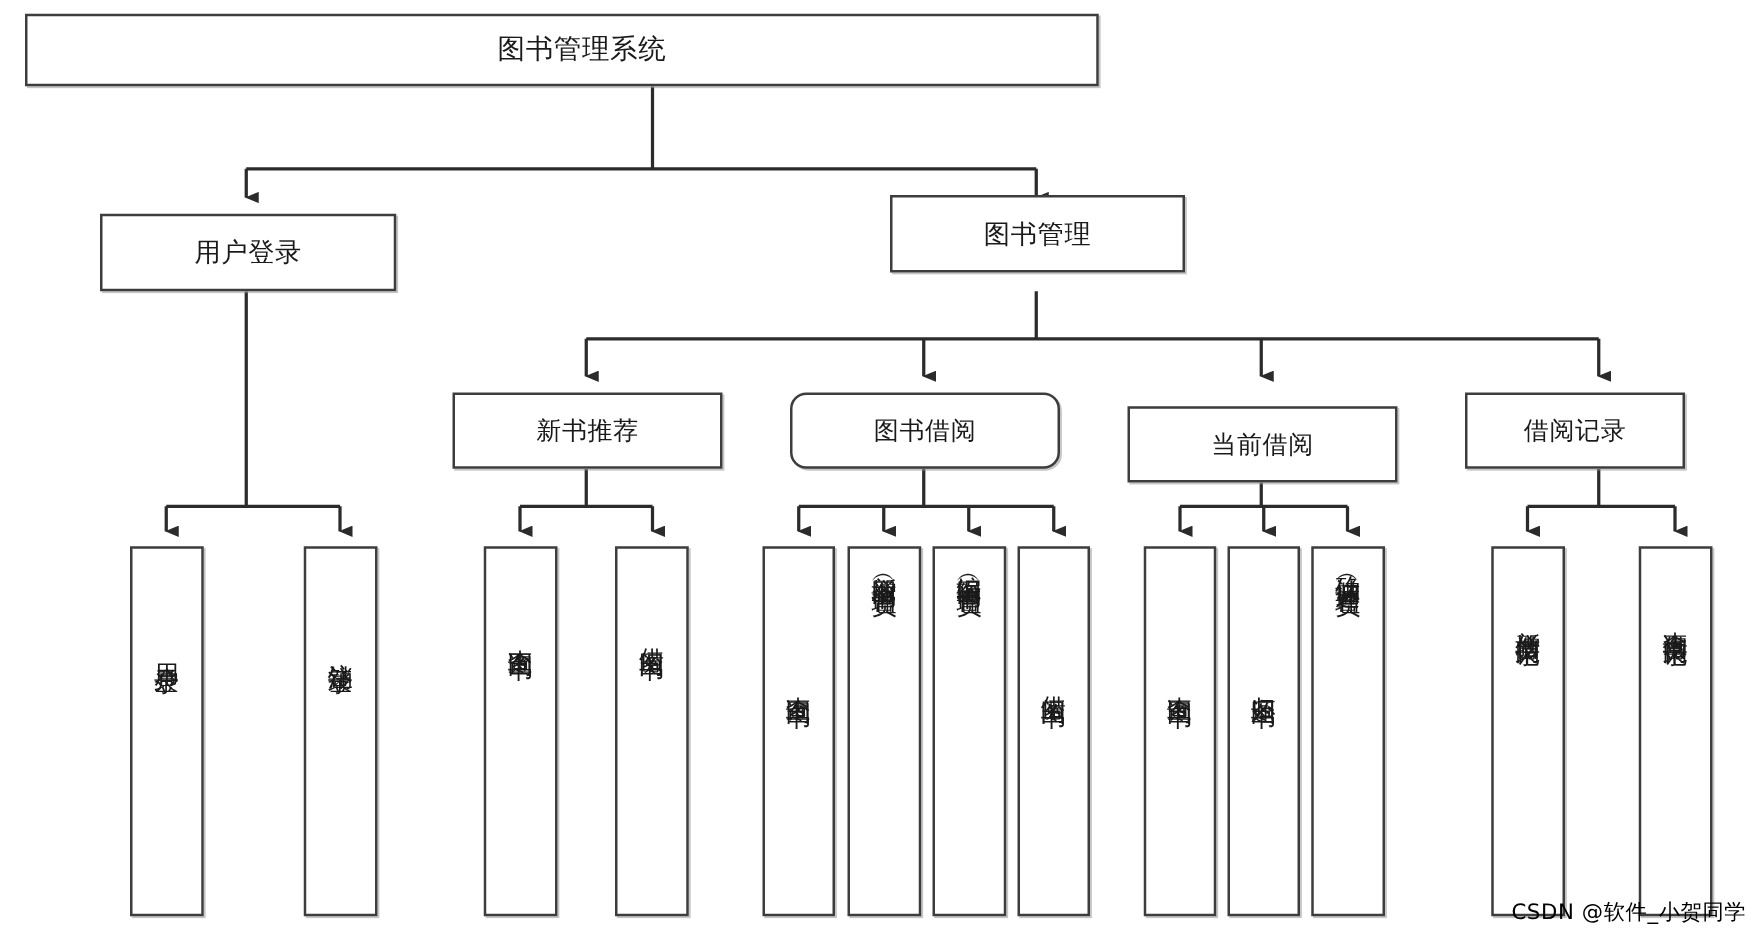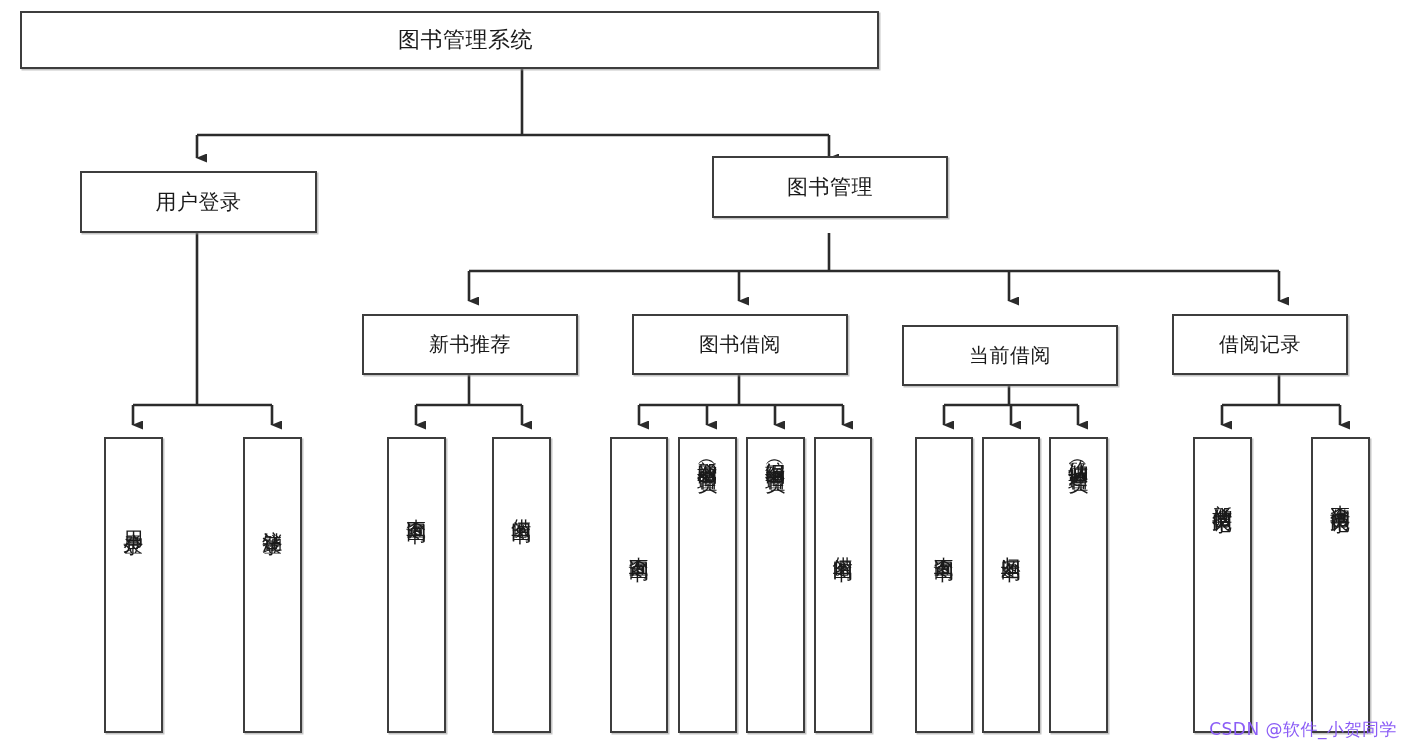--- a/index.html
+++ b/index.html
@@ -76,21 +76,21 @@
     margin-top: 96px;
   }
   .node.leaf.mid4 .label {
     margin-top: 58px;
   }
   .watermark {
     position: absolute;
     right: 8px;
     bottom: 6px;
     font-size: 17px;
-    color: #8b5cf6;
+    color: #000000;
     letter-spacing: 0.5px;
     z-index: 3;
     white-space: nowrap;
   }
 </style>
 </head>
 <body>
 
 <div id="canvas">
 
@@ -151,21 +151,21 @@
   <div class="node lvl2" style="left:80px; top:171px; width:237px; height:62px;">
     <span class="label">用户登录</span>
   </div>
   <div class="node lvl2" style="left:712px; top:156px; width:236px; height:62px;">
     <span class="label">图书管理</span>
   </div>
 
   <div class="node lvl3" style="left:362px; top:314px; width:216px; height:61px;">
     <span class="label">新书推荐</span>
   </div>
-  <div class="node lvl3" style="left:632px; top:314px; width:216px; height:61px;">
+  <div class="node lvl3" style="left:632px; top:314px; width:216px; height:61px;border-radius:13px;">
     <span class="label">图书借阅</span>
   </div>
   <div class="node lvl3" style="left:902px; top:325px; width:216px; height:61px;">
     <span class="label">当前借阅</span>
   </div>
   <div class="node lvl3" style="left:1172px; top:314px; width:176px; height:61px;">
     <span class="label">借阅记录</span>
   </div>
 
   <div class="node leaf mid" style="left:104px; top:437px; width:59px; height:296px;">

